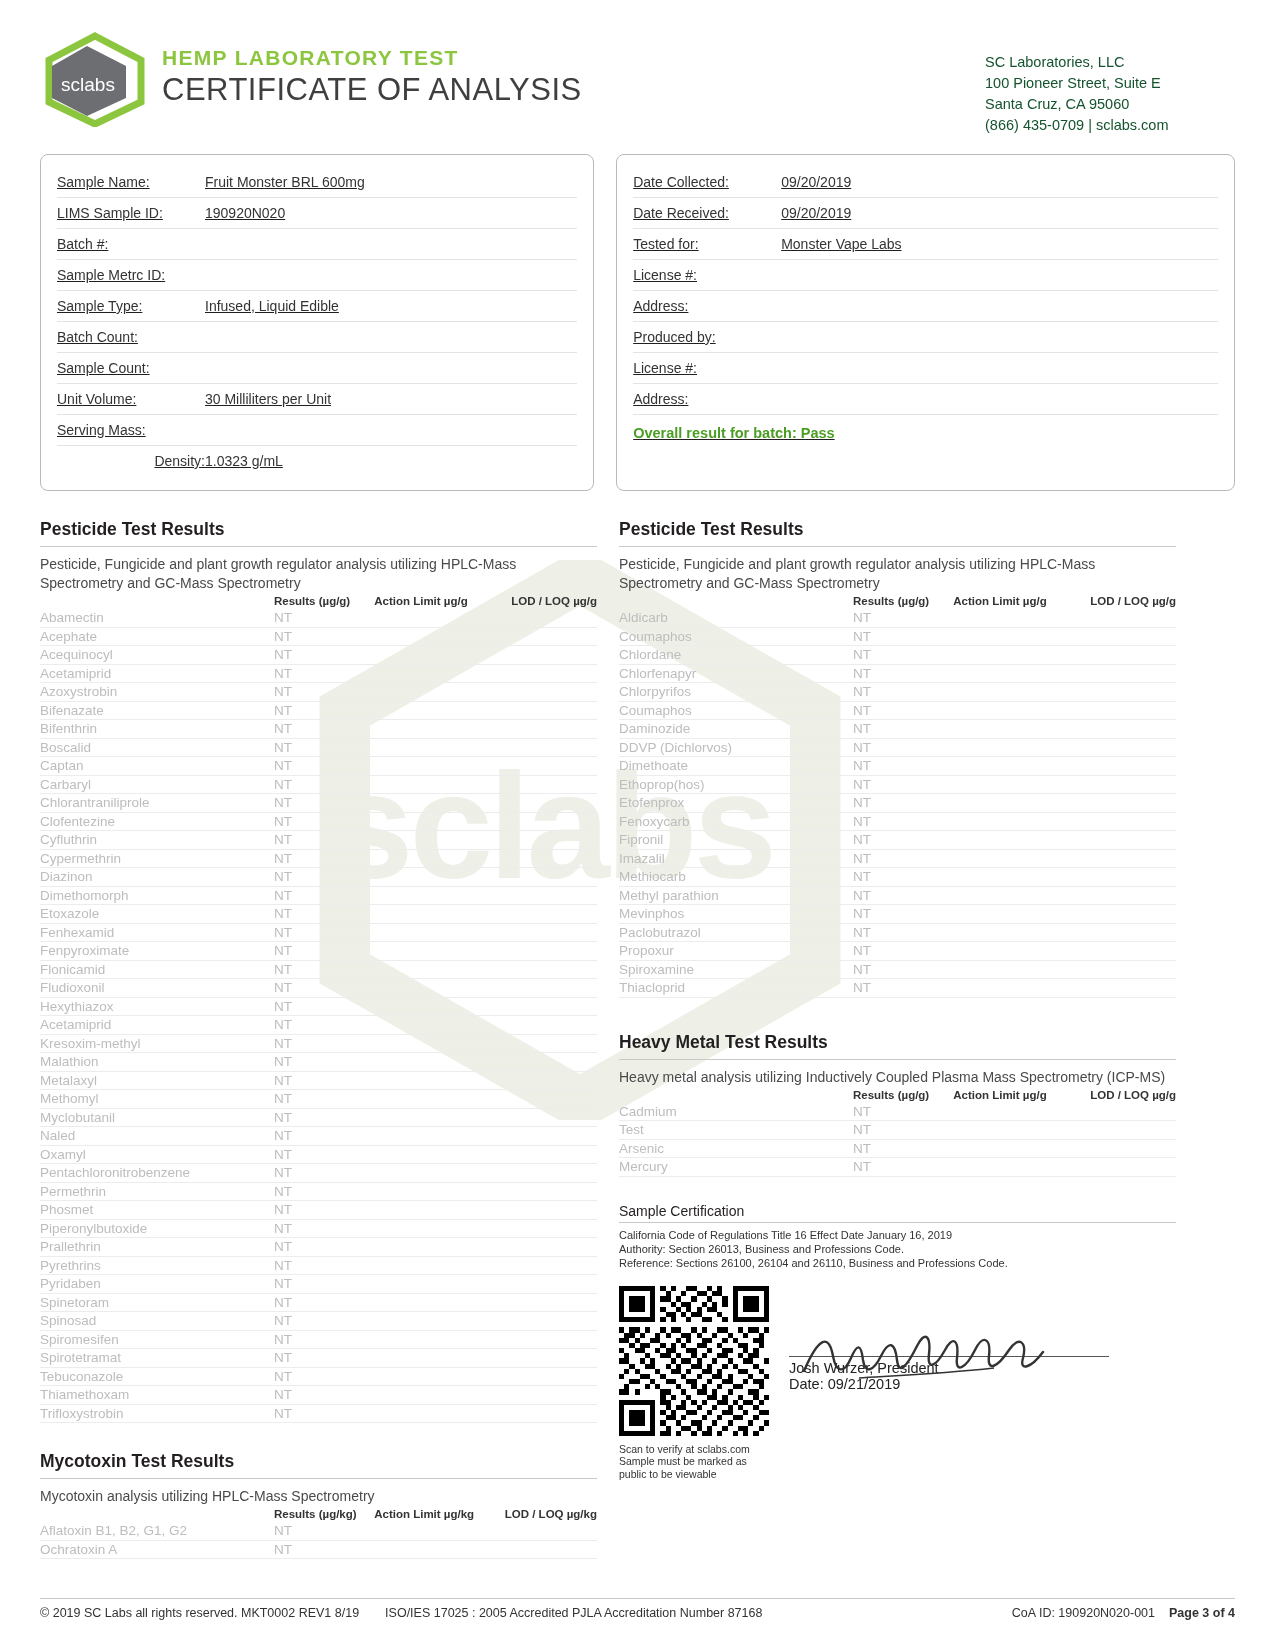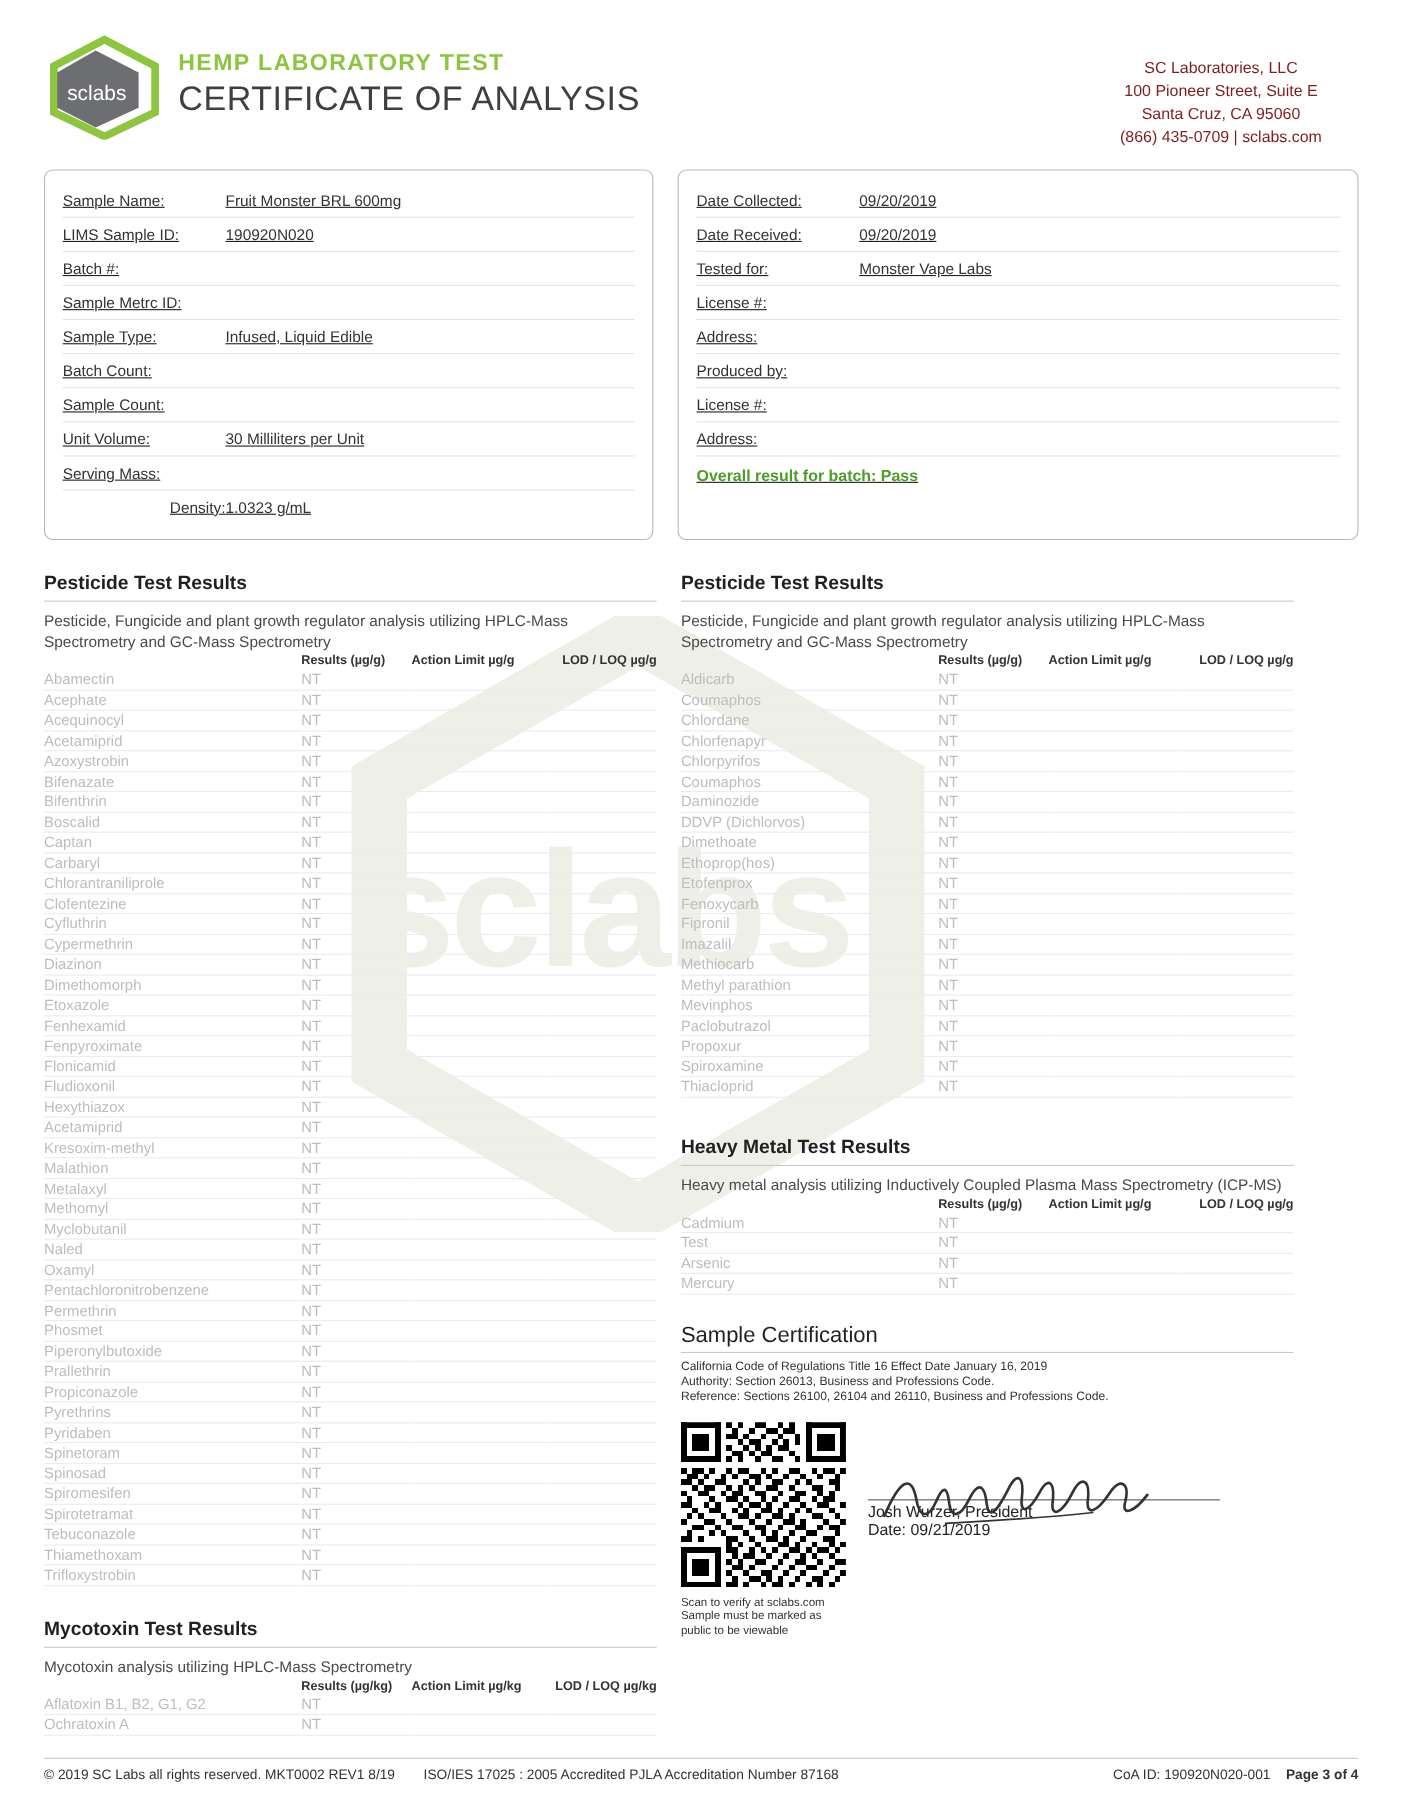--- a/index.html
+++ b/index.html
@@ -71,24 +71,24 @@
     letter-spacing: 1.3px;
   }
   .coa-title {
     font-size: 31px;
     color: #3f3f3f;
     letter-spacing: 0.5px;
     margin-top: 2px;
   }
   .lab-address {
     margin-left: auto;
-    text-align: center;
+    text-align: left;
     font-size: 14.5px;
     line-height: 21px;
-    color: #7f1d1d;
+    color: #14532d;
     padding-top: 20px;
     min-width: 250px;
   }
 
   
   .info-row {
     display: flex;
     gap: 22px;
     margin-top: 12px;
     text-decoration: underline;
@@ -167,21 +167,21 @@
     font-size: 13.5px;
     border-bottom: 1px solid #ececec;
     line-height: 15.5px;
   }
   table.analytes td.res { color: #bdbdbd; }
   table.analytes tr:last-child td { border-bottom: 1px solid #ececec; }
 
   
   .cert-block { margin-top: 26px; }
   .cert-title {
-    font-size: 20px;
+    font-size: 14px;
     color: #231f20;
     margin-bottom: 3px;
   }
   .cert-rule { border-bottom: 1px solid #c9c9c9; margin-bottom: 5px; }
   .cert-lines {
     font-size: 11px;
     color: #333;
     line-height: 14px;
   }
   .cert-bottom {
@@ -570,26 +570,20 @@
                 <td class="lod" style="text-align: right;"></td>
               </tr>
               <tr>
                 <td class="name">Piperonylbutoxide</td>
                 <td class="res">NT</td>
                 <td class="act"></td>
                 <td class="lod" style="text-align: right;"></td>
               </tr>
               <tr>
                 <td class="name">Prallethrin</td>
-                <td class="res">NT</td>
-                <td class="act"></td>
-                <td class="lod" style="text-align: right;"></td>
-              </tr>
-              <tr>
-                <td class="name">Propiconazole</td>
                 <td class="res">NT</td>
                 <td class="act"></td>
                 <td class="lod" style="text-align: right;"></td>
               </tr>
               <tr>
                 <td class="name">Pyrethrins</td>
                 <td class="res">NT</td>
                 <td class="act"></td>
                 <td class="lod" style="text-align: right;"></td>
               </tr>

